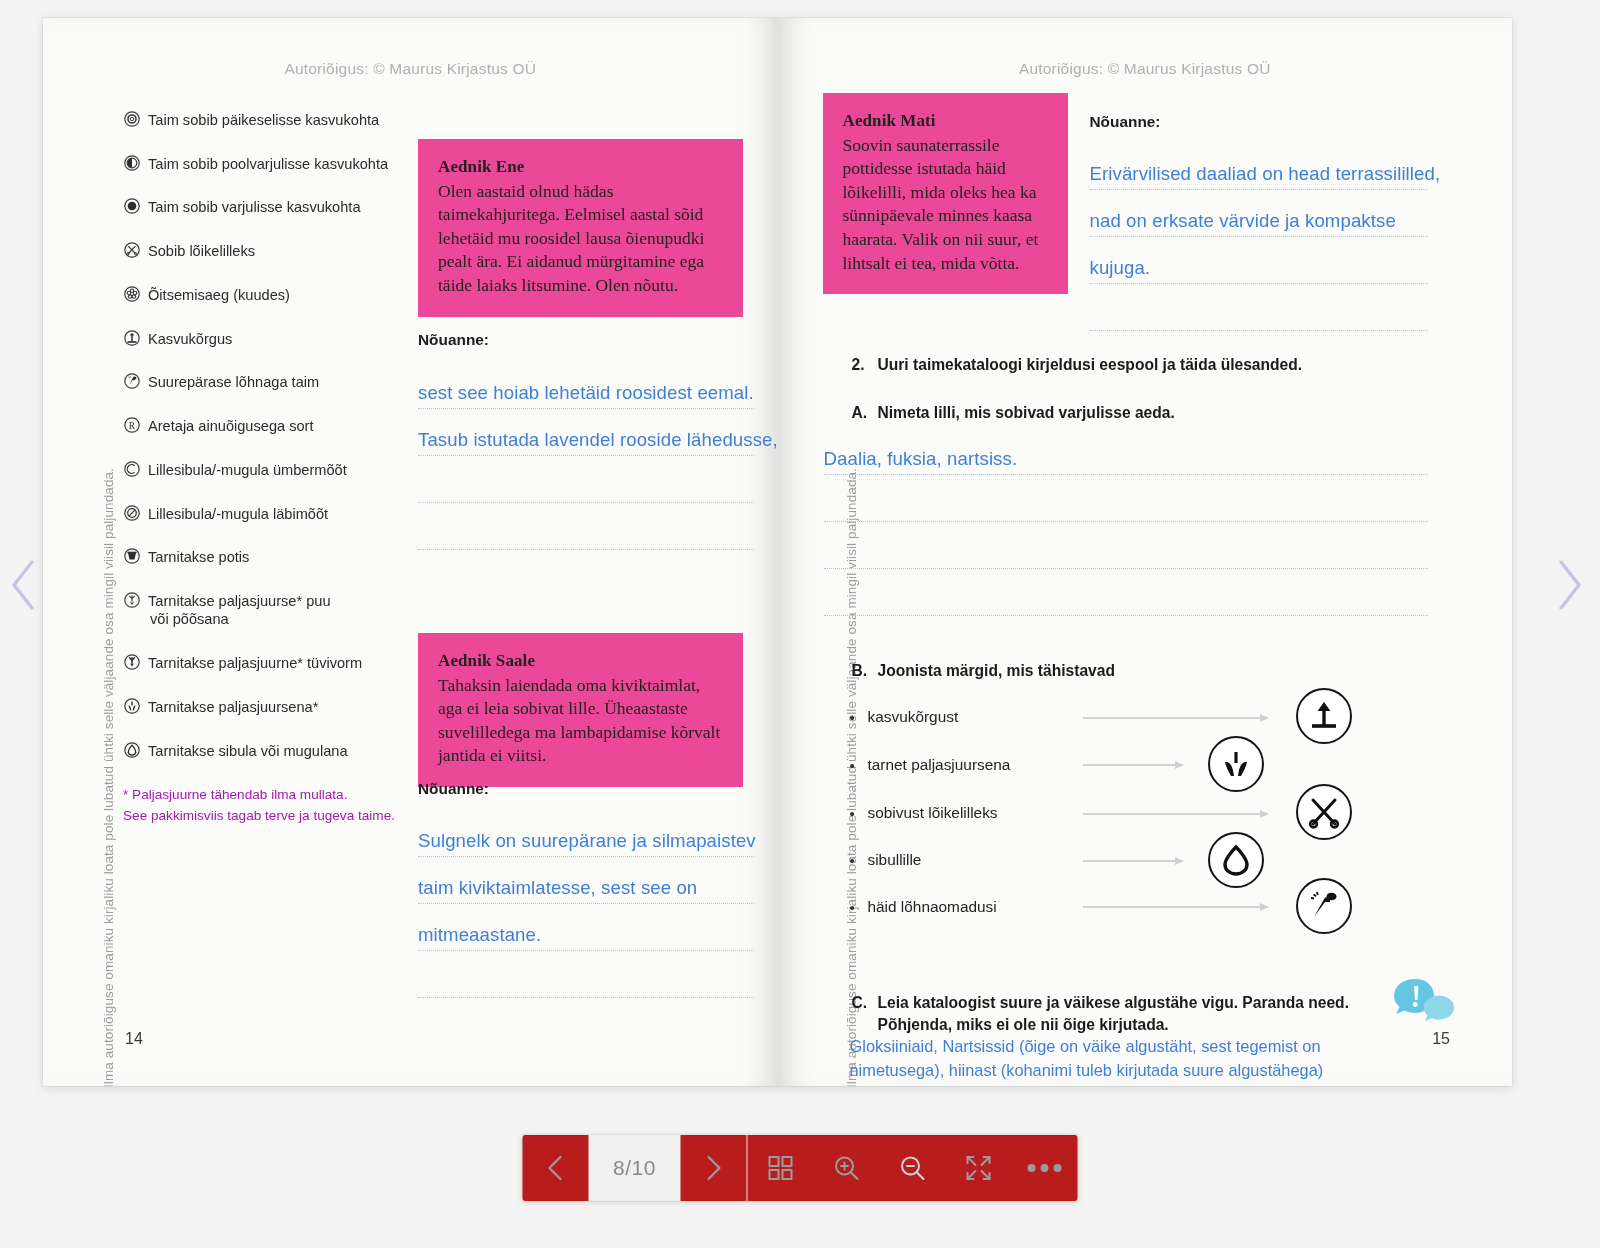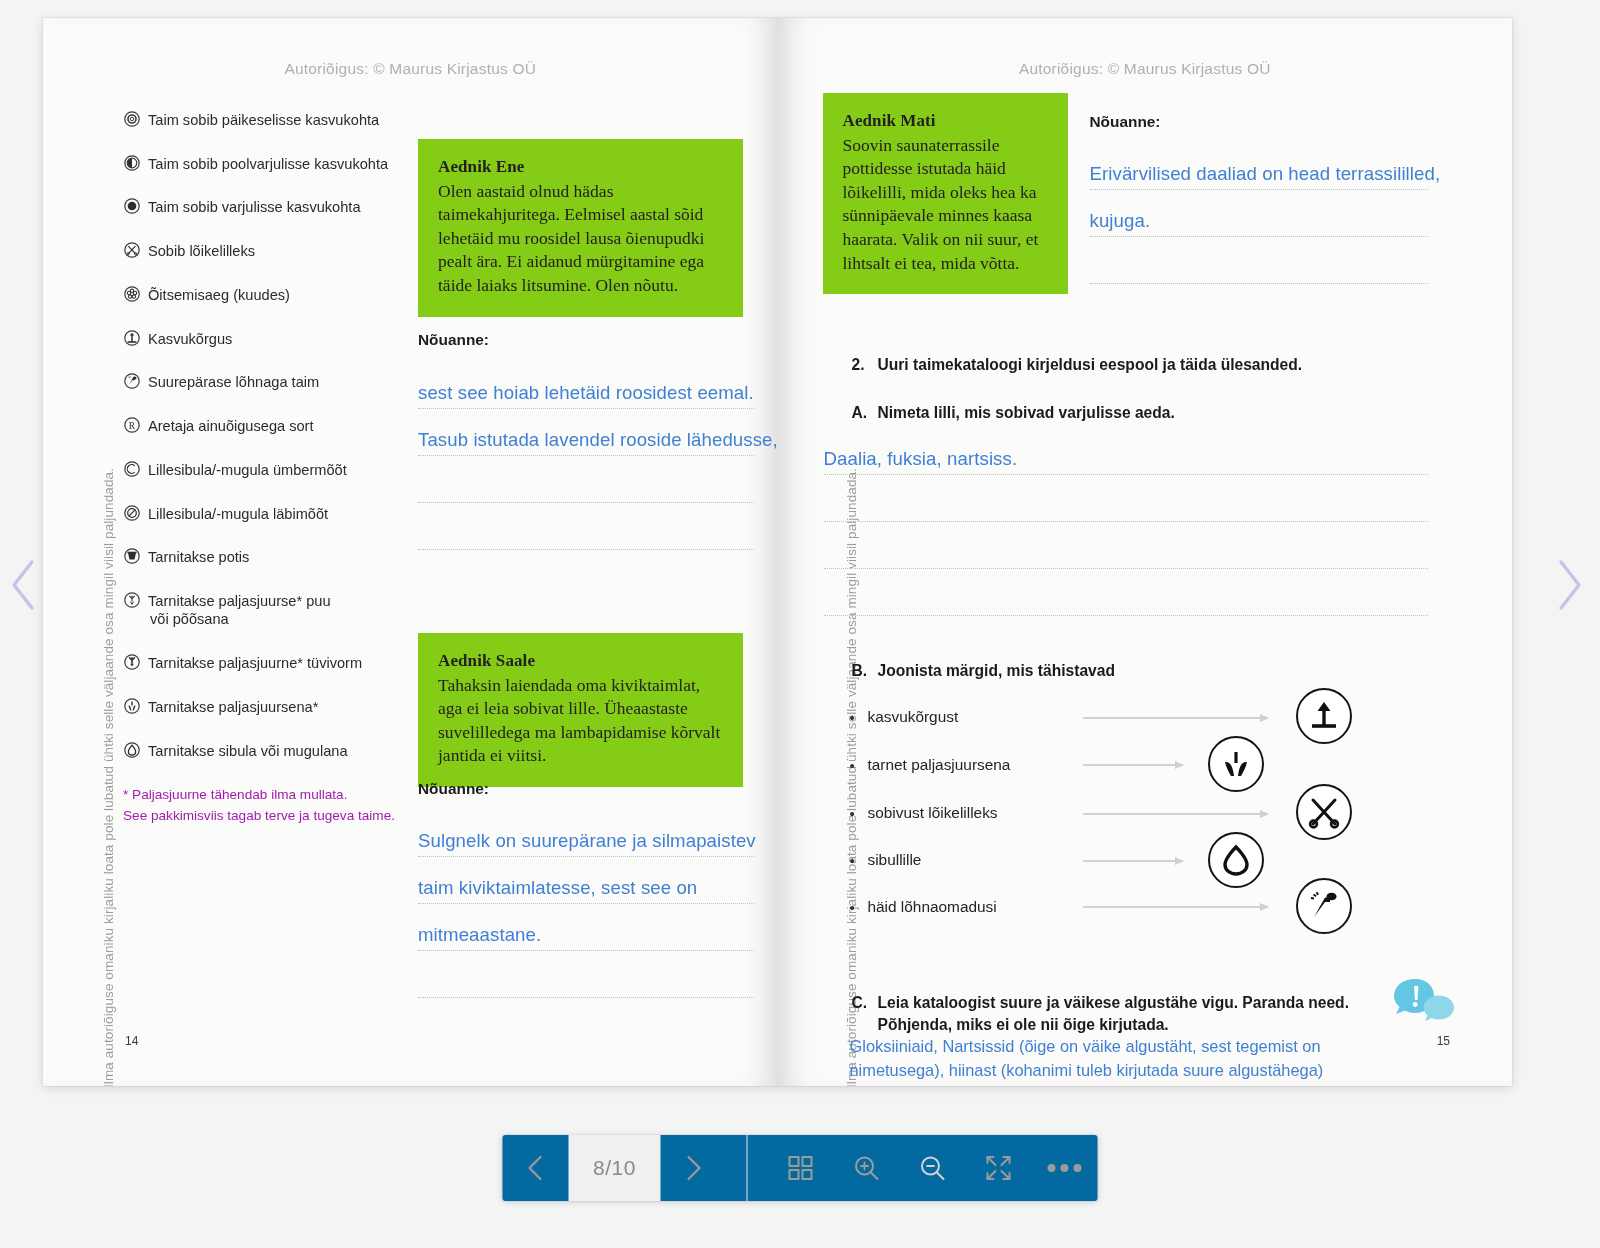--- a/index.html
+++ b/index.html
@@ -56,21 +56,21 @@
     white-space: nowrap;
     transform-origin: 0 0;
     transform: rotate(-90deg);
     letter-spacing: .1px;
   }
   .page.left  .vert-copy { left: 58px;  transform: rotate(-90deg) translateX(-740px) translateY(0); }
   .page.right .vert-copy { left: 66px;  transform: rotate(-90deg) translateX(-740px) translateY(0); }
 
   .pagenum {
     position: absolute; bottom: 38px;
-    font-size: 12px; color: #3a3a3a;
+    font-size: 16px; color: #3a3a3a;
   }
   .page.left  .pagenum { left: 82px; }
   .page.right .pagenum { right: 62px; }
 
   
   .legend {
     position: absolute;
     left: 80px; top: 92px; width: 300px;
   }
   .legend-item {
@@ -93,21 +93,21 @@
   .legend-note {
     margin-top: 6px;
     font-size: 13.6px;
     color: #a21caf;
     line-height: 1.55;
   }
 
   
   .quote-box {
     position: absolute;
-    background: #84cc16;
+    background: #ec4899;
     padding: 17px 20px 19px 20px;
     font-family: "Liberation Serif", serif;
     font-size: 17.5px;
     line-height: 1.345;
     color: #24211f;
   }
   .quote-box .who {
     font-weight: bold;
     display: block;
     margin-bottom: 1px;
@@ -209,26 +209,25 @@
   }
   .nav-chevron.left  { left: 6px; }
   .nav-chevron.right { right: 12px; }
 
   
   #toolbar {
     position: absolute;
     left: 50%; transform: translateX(-50%);
     top: 1135px;
     height: 66px;
-    background: #0369a1;
+    background: #b91c1c;
     border-radius: 3px;
     box-shadow: 0 1px 6px rgba(0,0,0,.16), 0 0 0 1px rgba(0,0,0,.03);
     display: flex;
     align-items: stretch;
-    gap: 20px;
   }
   .tb-group { display: flex; align-items: center; }
   .tb-btn {
     width: 66px; height: 66px;
     display: flex; align-items: center; justify-content: center;
     cursor: pointer;
     color: #9b9b9b;
   }
   .tb-page {
     min-width: 92px;
@@ -493,20 +492,23 @@
       <div class="quote-box" style="left:45px; top:75px; width:245px;">
         <span class="who">Aednik Mati</span>
         <span>Soovin saunaterrassile pottidesse istutada häid lõikelilli, mida oleks hea ka sünnipäevale minnes kaasa haarata. Valik on nii suur, et lihtsalt ei tea, mida võtta.</span>
       </div>
 
       <div class="nouanne" style="left:312px; top:95px;">Nõuanne:</div>
 
       <div class="ans-block" style="left:312px; top:125px; width:338px;">
         <div class="ans-line">
             <span>Erivärvilised daaliad on head terrassililled,</span>
+          </div>
+        <div class="ans-line">
+            <span>nad on erksate värvide ja kompaktse</span>
           </div>
         <div class="ans-line">
             <span>kujuga.</span>
           </div>
         <div class="ans-line">
             <span></span>
           </div>
       </div>
 
       <div class="task" style="left:46px; top:336px; width:620px;">

